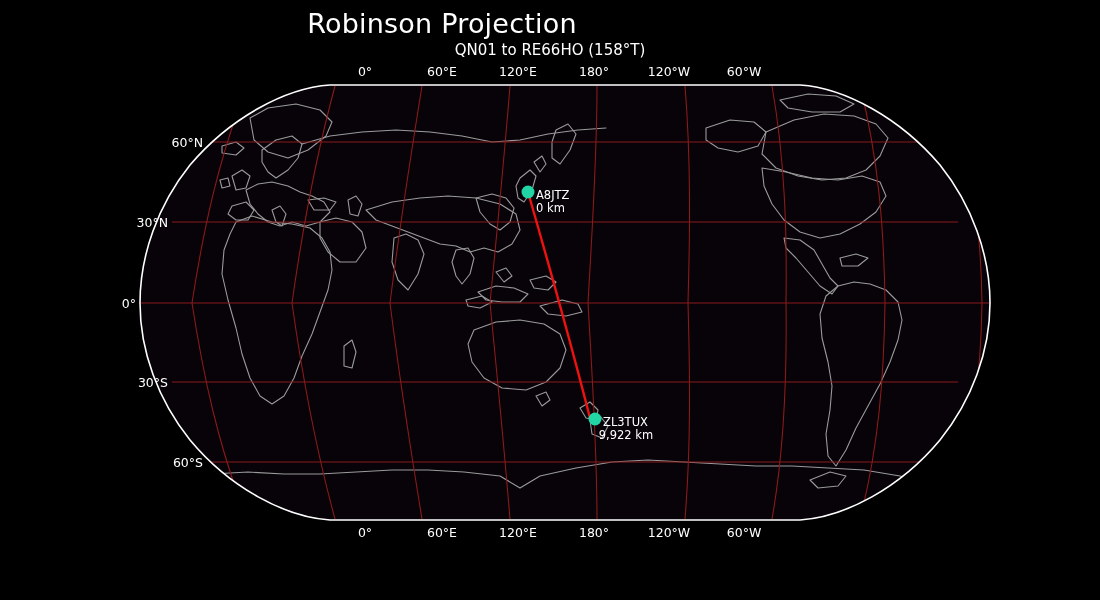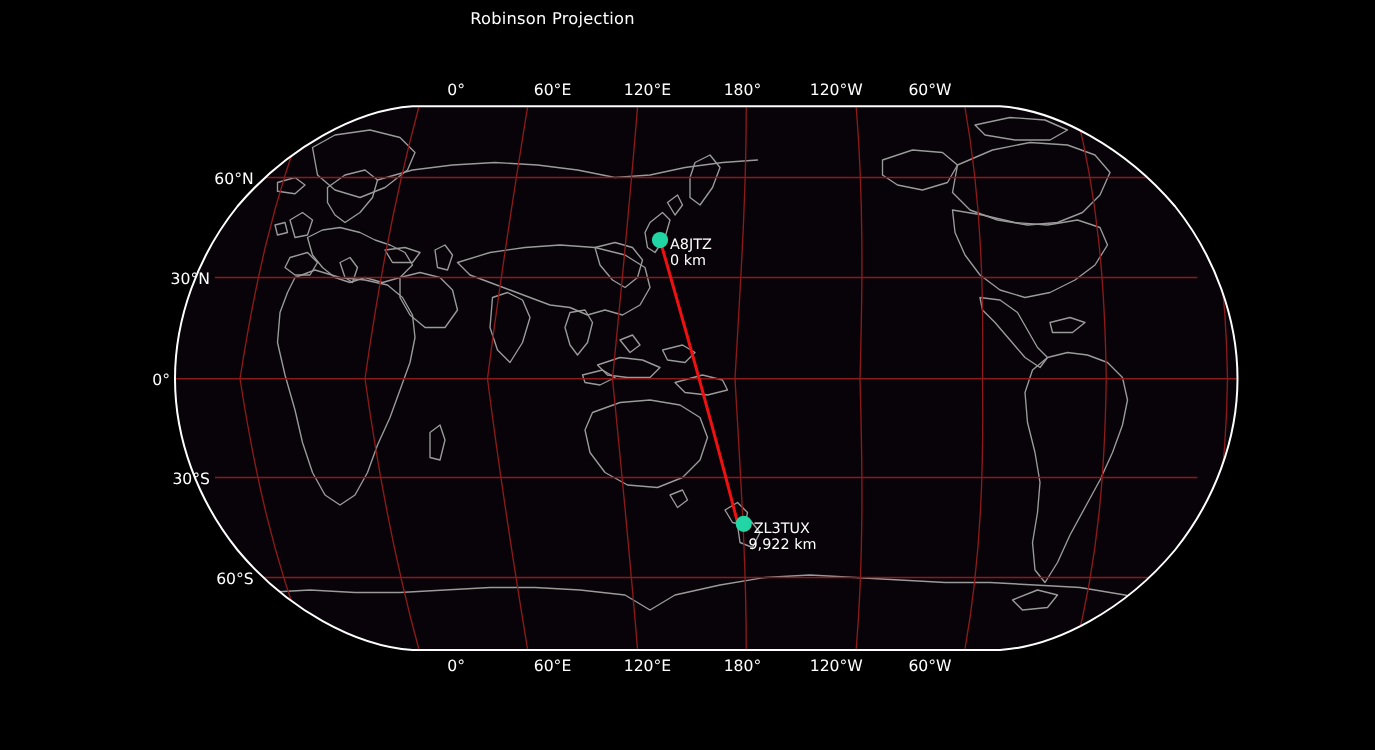--- a/index.html
+++ b/index.html
@@ -15,21 +15,21 @@
     overflow: hidden;
     font-family: "DejaVu Sans", sans-serif;
   }
   .title {
     position: absolute;
     left: 0;
     top: 8px;
     width: 884px;
     text-align: center;
     color: #ffffff;
-    font-size: 13px;
+    font-size: 27px;
     letter-spacing: 0.2px;
   }
   .subtitle {
     position: absolute;
     left: 0;
     top: 41px;
     width: 1100px;
     text-align: center;
     color: #ffffff;
     font-size: 15px;
@@ -59,20 +59,21 @@
     font-family: "DejaVu Sans", sans-serif;
     font-size: 11.5px;
   }
 </style>
 </head>
 <body>
 
 <div id="root">
 
   <div class="title">Robinson Projection</div>
+  <div class="subtitle">QN01 to RE66HO (158°T)</div>
 
   <div class="map-wrap">
     <svg class="map" viewBox="0 0 1100 600" xmlns="http://www.w3.org/2000/svg">
 
       <path fill="#070309" stroke="none" d="M 565,85
            C 690,85 760,85 800,85
            C 845,88 900,118 940,165
            C 972,205 990,255 990,303
            C 990,351 972,400 940,440
            C 900,488 845,517 800,520

